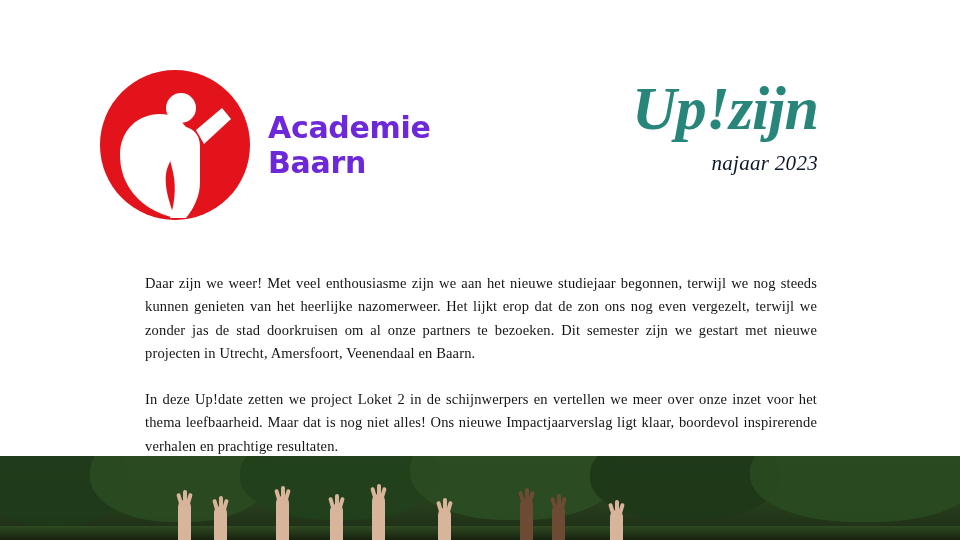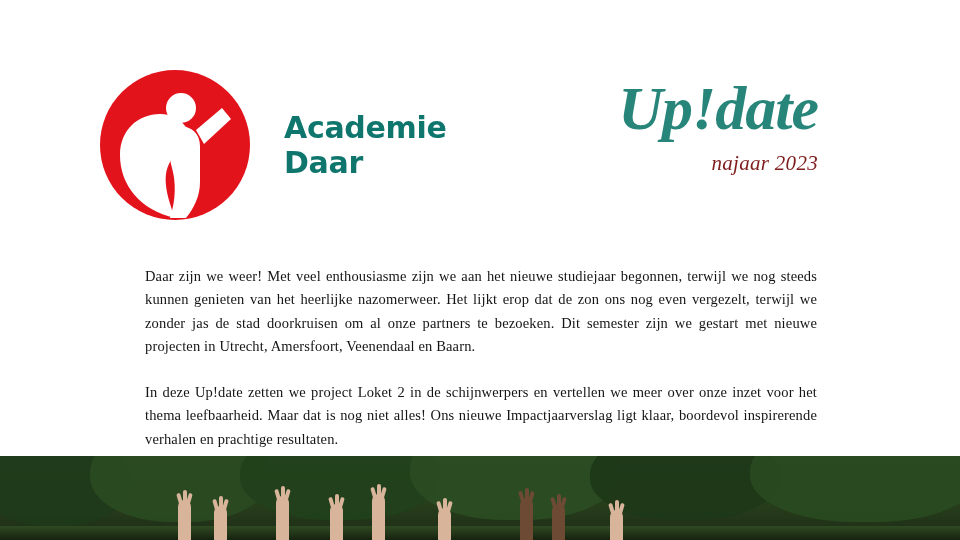--- a/index.html
+++ b/index.html
@@ -33,26 +33,26 @@
     top: 70px;
     display: flex;
     align-items: center;
   }
   .logo-mark {
     width: 150px;
     height: 150px;
     flex: none;
   }
   .logo-text {
-    margin-left: 34px;
+    margin-left: 18px;
     font-family: "DejaVu Sans", sans-serif;
     font-weight: bold;
     font-size: 30px;
     line-height: 1.18;
-    color: #0f766e;
+    color: #6d28d9;
     letter-spacing: -0.3px;
   }
   .logo-text div { white-space: nowrap; }
 
   .masthead {
     position: absolute;
     right: 142px;
     top: 68px;
     text-align: right;
     width: 420px;
@@ -72,30 +72,30 @@
     font-size: 62px;
     color: #27857a;
     line-height: 1.05;
     margin-top: 8px;
     letter-spacing: -1px;
   }
   .masthead-issue {
     font-family: "Liberation Serif", serif;
     font-style: italic;
     font-size: 21px;
-    color: #7f1d1d;
+    color: #0f172a;
     margin-top: 10px;
     letter-spacing: 0.3px;
   }
 
   
   .content {
     position: absolute;
     left: 145px;
-    top: 265px;
+    top: 272px;
     width: 672px;
   }
   .content p {
     margin: 0 0 22px 0;
     font-family: "Liberation Serif", serif;
     font-size: 14.5px;
     line-height: 1.62;
     color: #141414;
     text-align: justify;
     letter-spacing: 0.15px;
@@ -170,26 +170,26 @@
     <div class="logo-block">
       <svg class="logo-mark" viewBox="0 0 150 150">
         <circle cx="75" cy="75" r="75" fill="#e3131c"></circle>
         <path d="M75 148 C40 140 20 115 20 85 C20 60 38 44 60 44 C72 44 82 50 88 60 L70 92 C62 106 66 124 75 148 Z" fill="#ffffff"></path>
         <circle cx="81" cy="38" r="15" fill="#ffffff"></circle>
         <path d="M79 56 C92 56 100 64 100 76 L100 112 C100 126 94 138 86 148 L70 148 C76 130 76 112 72 98 C68 84 68 68 72 60 Z" fill="#ffffff"></path>
         <path d="M96 60 L122 38 L131 49 L104 74 Z" fill="#ffffff"></path>
       </svg>
       <div class="logo-text">
         <div>Academie</div>
-        <div>Daar</div>
+        <div>Baarn</div>
       </div>
     </div>
 
     <div class="masthead">
-      <div class="masthead-title">Up!date</div>
+      <div class="masthead-title">Up!zijn</div>
       <div class="masthead-issue">najaar 2023</div>
     </div>
 
   </div>
 
   <div class="content">
     <p>Daar zijn we weer! Met veel enthousiasme zijn we aan het nieuwe studiejaar begonnen, terwijl we nog steeds kunnen genieten van het heerlijke nazomerweer. Het lijkt erop dat de zon ons nog even vergezelt, terwijl we zonder jas de stad doorkruisen om al onze partners te bezoeken. Dit semester zijn we gestart met nieuwe projecten in Utrecht, Amersfoort, Veenendaal en Baarn.</p>
     <p>In deze Up!date zetten we project Loket 2 in de schijnwerpers en vertellen we meer over onze inzet voor het thema leefbaarheid. Maar dat is nog niet alles! Ons nieuwe Impactjaarverslag ligt klaar, boordevol inspirerende verhalen en prachtige resultaten.</p>
     <p>Ben je benieuwd geworden? Lees snel verder!</p>
   </div>

